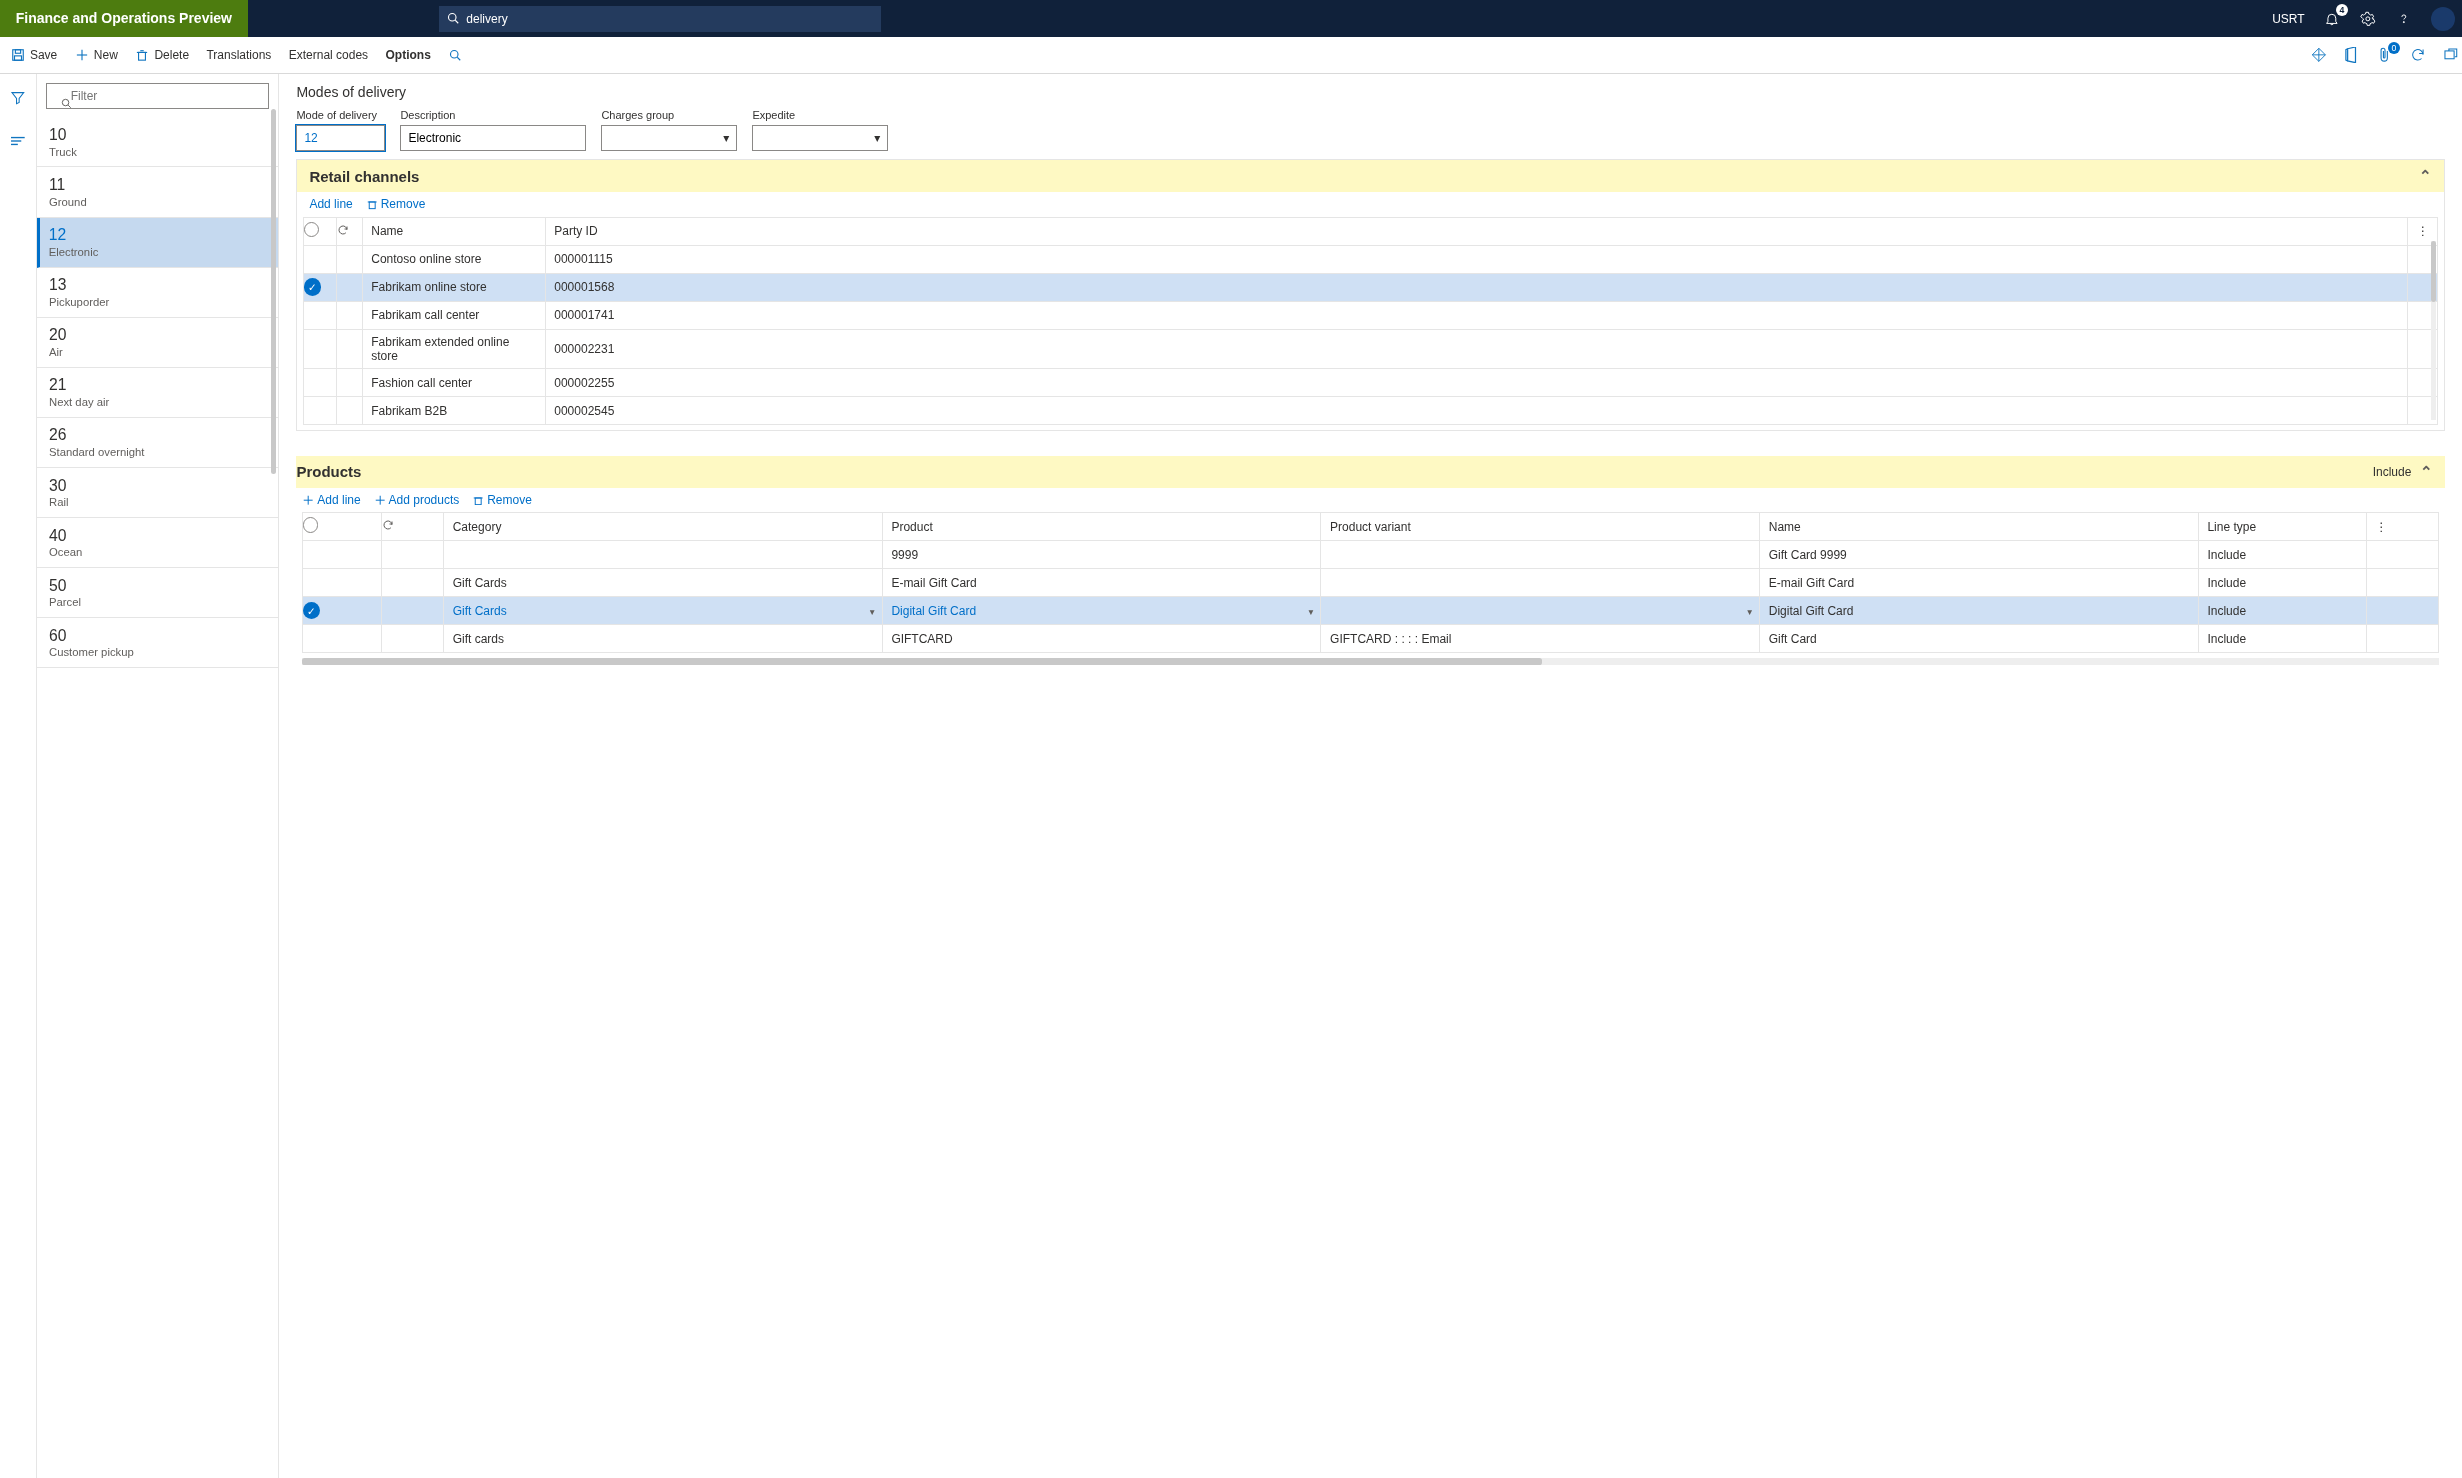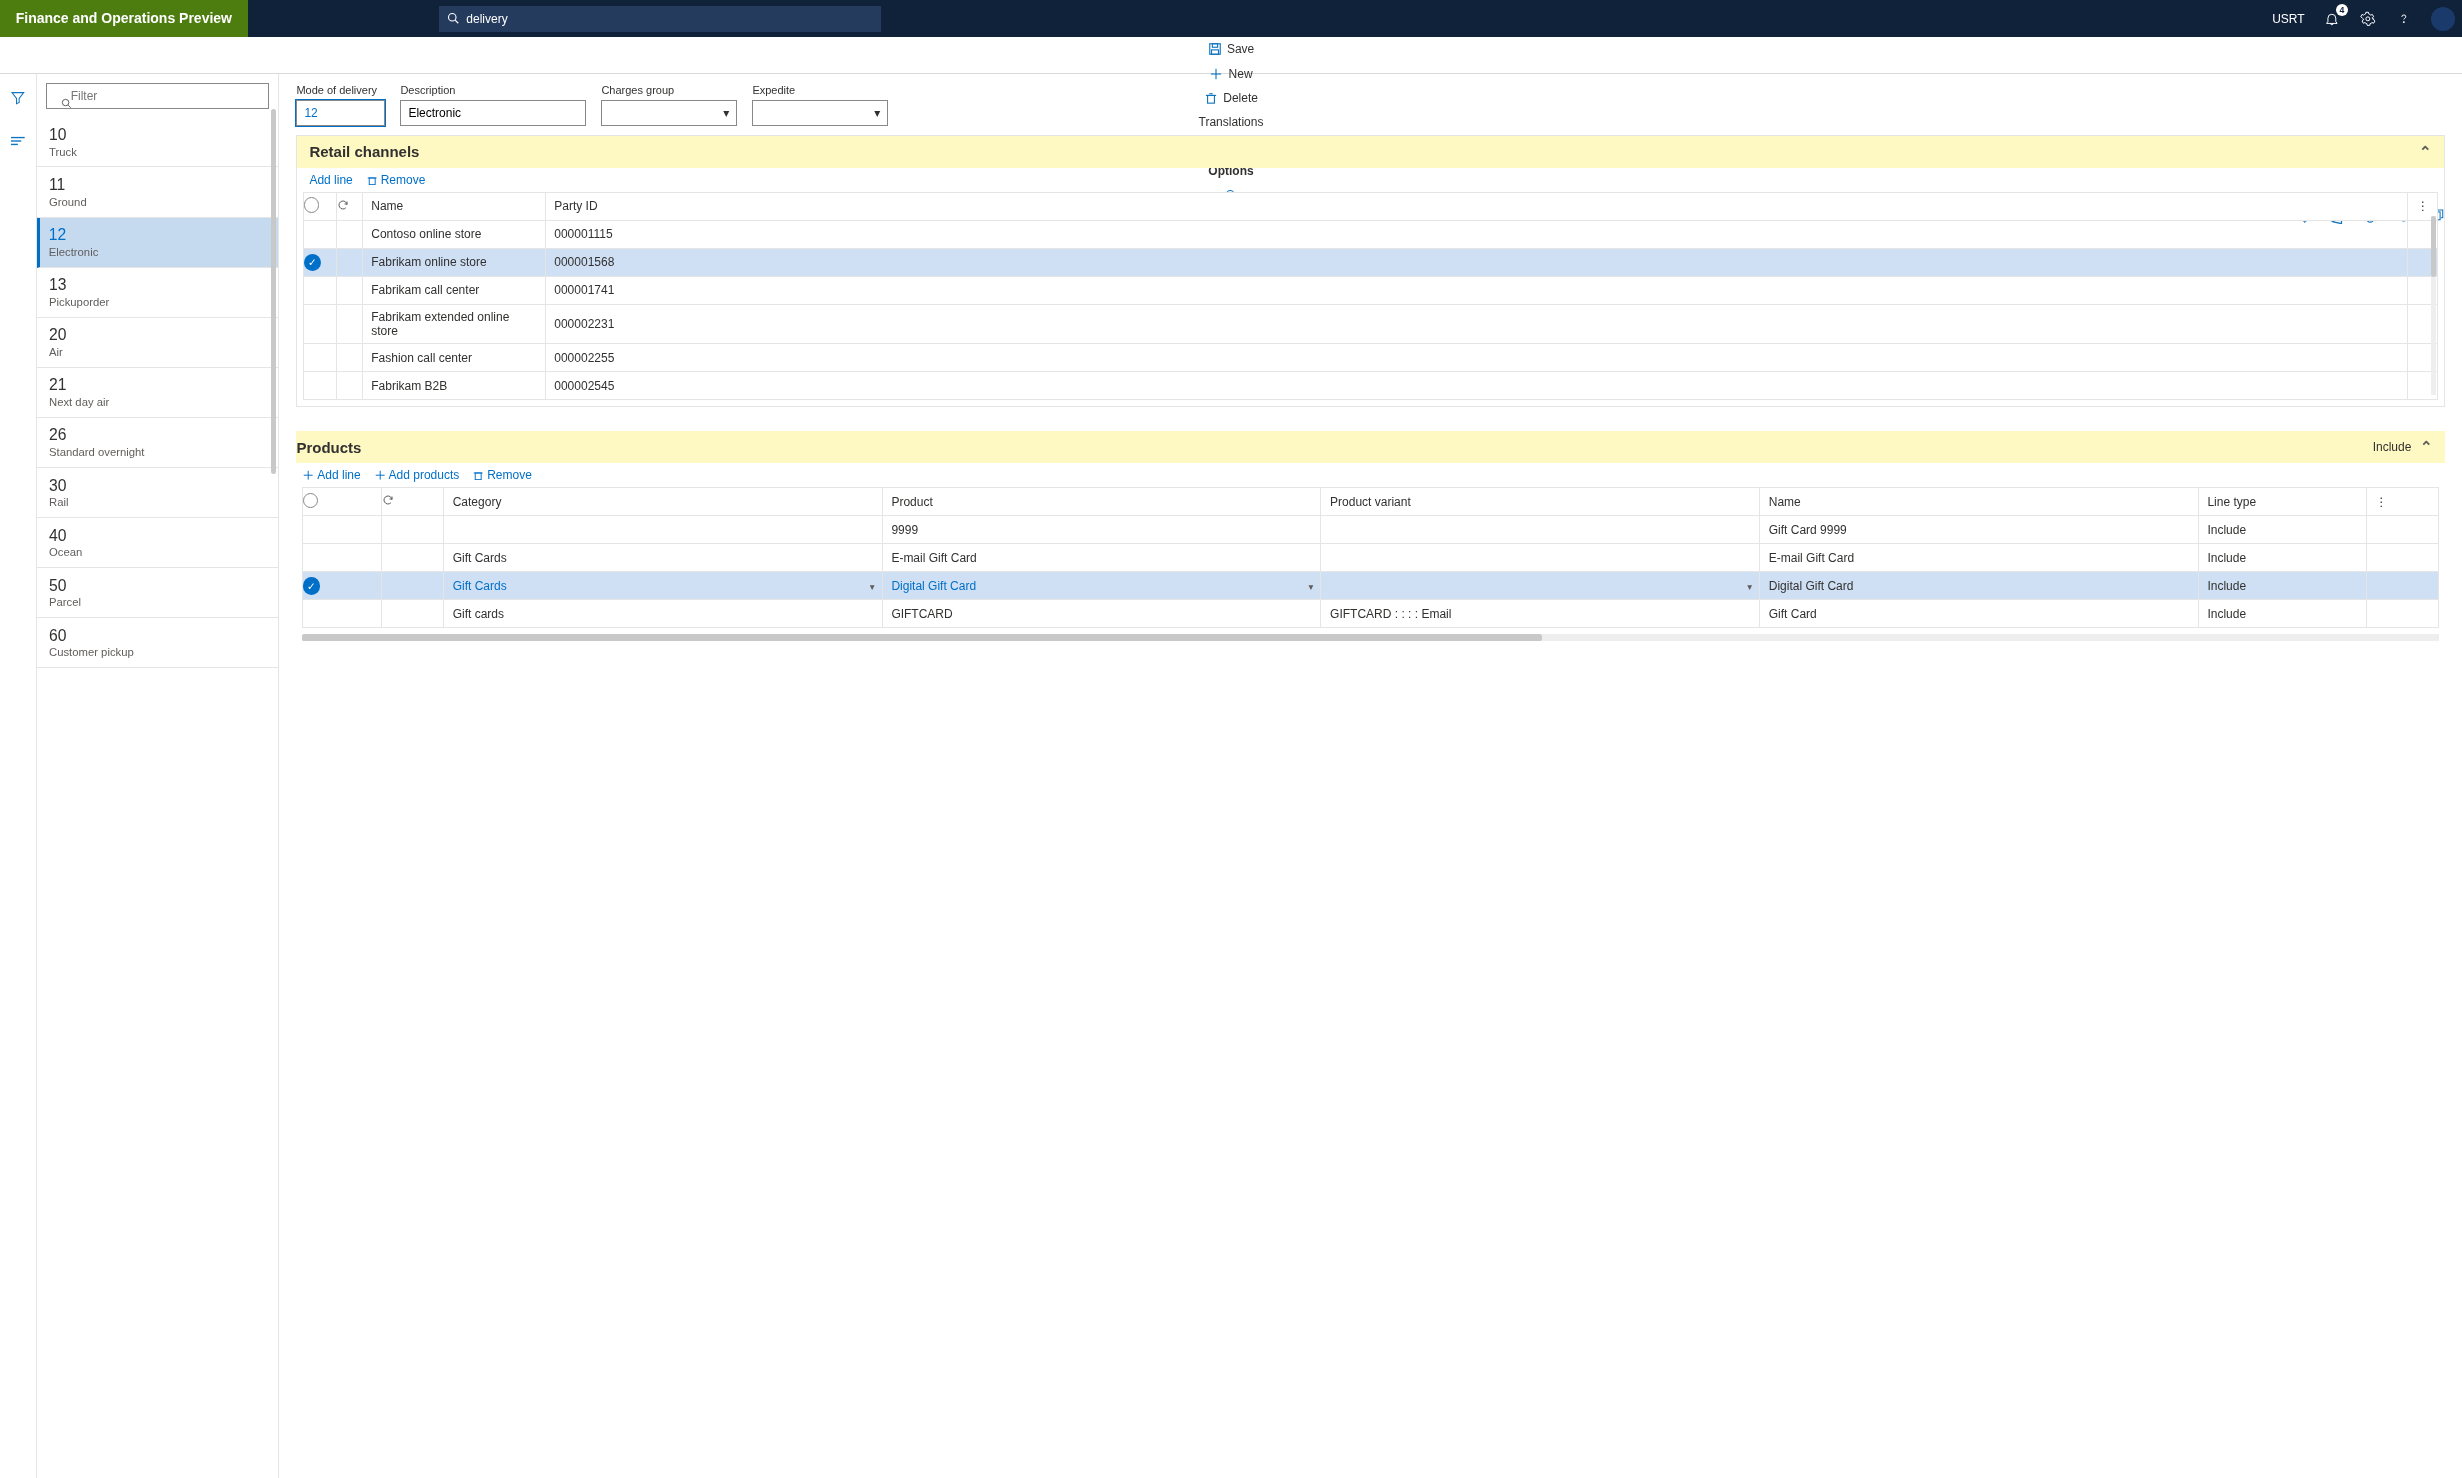--- a/index.html
+++ b/index.html
@@ -44,23 +44,22 @@
   .bell-wrap { position: relative; }
   .badge { position: absolute; top: -5.2px; right: -7px; background: #fff; color: #10213a; border-radius: 50%; font-size: 8.7px; width: 12px; height: 12px; display: flex; align-items: center; justify-content: center; font-weight: 600;}
   .avatar { width: 24px; height: 24px; border-radius: 50%; background: #1a3a6b; margin-right: -5.2px;}
 
   
   .cmdbar {
     height: 37px;
     border-bottom: 0.9px solid #d9d9d9;
     display: flex;
     align-items: center;
-    padding: 0 16px;
+    padding: 0 2px;
     font-size: 12px;
-    flex-direction: column;
   }
   .cmd { display: flex; align-items: center; gap: 5.2px; padding: 5.2px 8.7px; cursor: pointer; color: #323130; }
   .cmd.bold { font-weight: 600; color:#323130; }
   .cmd .ico { width: 14px; height: 14px; display:inline-flex; align-items:center; justify-content:center; color:#1075c0;}
   .cmdbar-right { margin-left: auto; display: flex; gap: 15.7px; align-items: center; color:#1075c0;}
   .cmd-right-ico { width: 17.4px; height: 17.4px; display:inline-flex; align-items:center; justify-content:center; position:relative;}
   .badge-blue { position:absolute; top:-4.3px; right:-6px; background:#006fc8; color:#fff; border-radius:50%; font-size:8.7px; width:12px; height:12px; display:flex; align-items:center; justify-content:center;}
 
   
   .body { display:flex; height: calc(100% - 73px); }
@@ -316,20 +315,21 @@
         <div class="code">50</div>
         <div class="desc">Parcel</div>
       </div>
     <div class="mode-item">
         <div class="code">60</div>
         <div class="desc">Customer pickup</div>
       </div>
   </div>
 
   <div class="main">
+    <div class="page-title">Modes of delivery</div>
 
     <div class="fields">
       <div class="field">
         <label>Mode of delivery</label>
         <input class="f-mode on" value="12" style="">
       </div>
       <div class="field">
         <label>Description</label>
         <input class="f-desc" value="Electronic" style="">
       </div>

